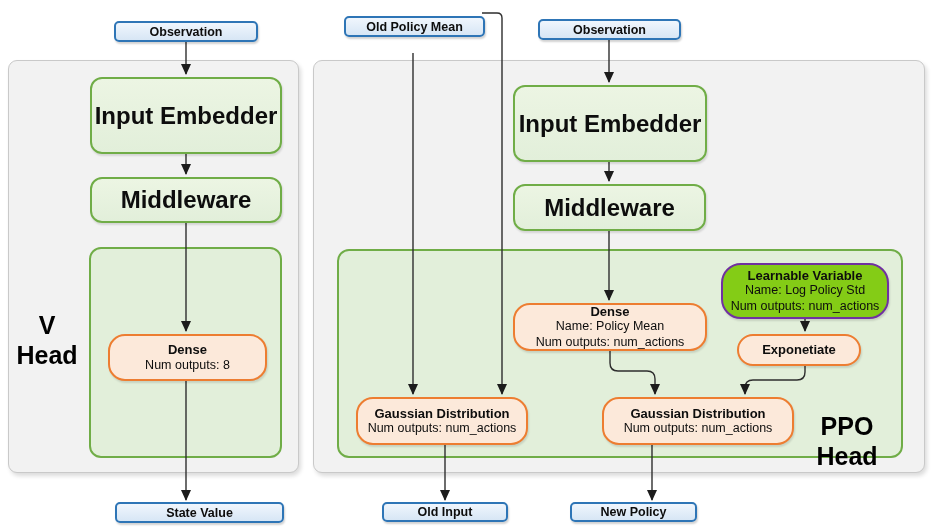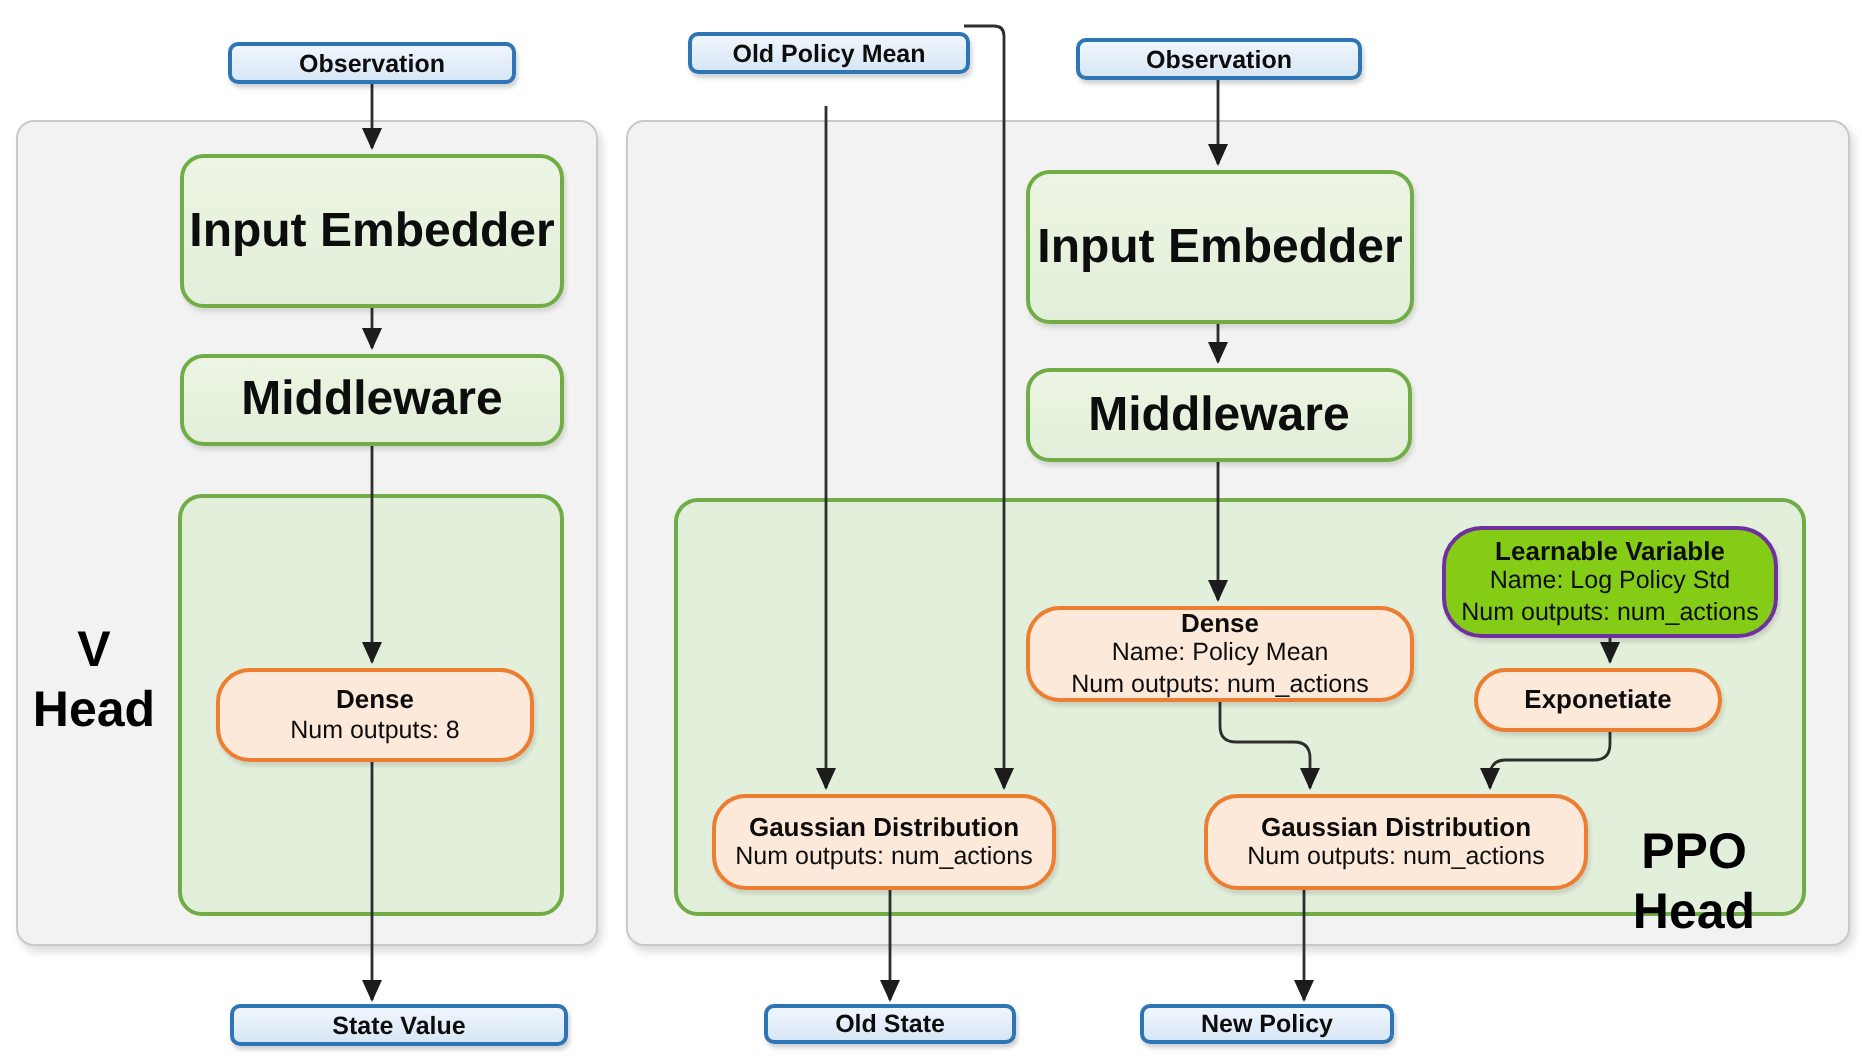--- a/index.html
+++ b/index.html
@@ -183,20 +183,20 @@
     <span class="t">Gaussian Distribution</span>
     <span class="l">Num outputs: num_actions</span>
   </div>
 
   <div class="head-label" style="left:795px; top:387px; width:104px;margin-top:25px;">
     <div>PPO</div>
     <div>Head</div>
   </div>
 
   <div class="node node-blue" style="left:382px; top:502px; width:126px; height:20px;">
-    <span>Old State</span>
+    <span>Old Input</span>
   </div>
 
   <div class="node node-blue" style="left:570px; top:502px; width:127px; height:20px;">
     <span>New Policy</span>
   </div>
 
 </div>
 
 </body></html>

